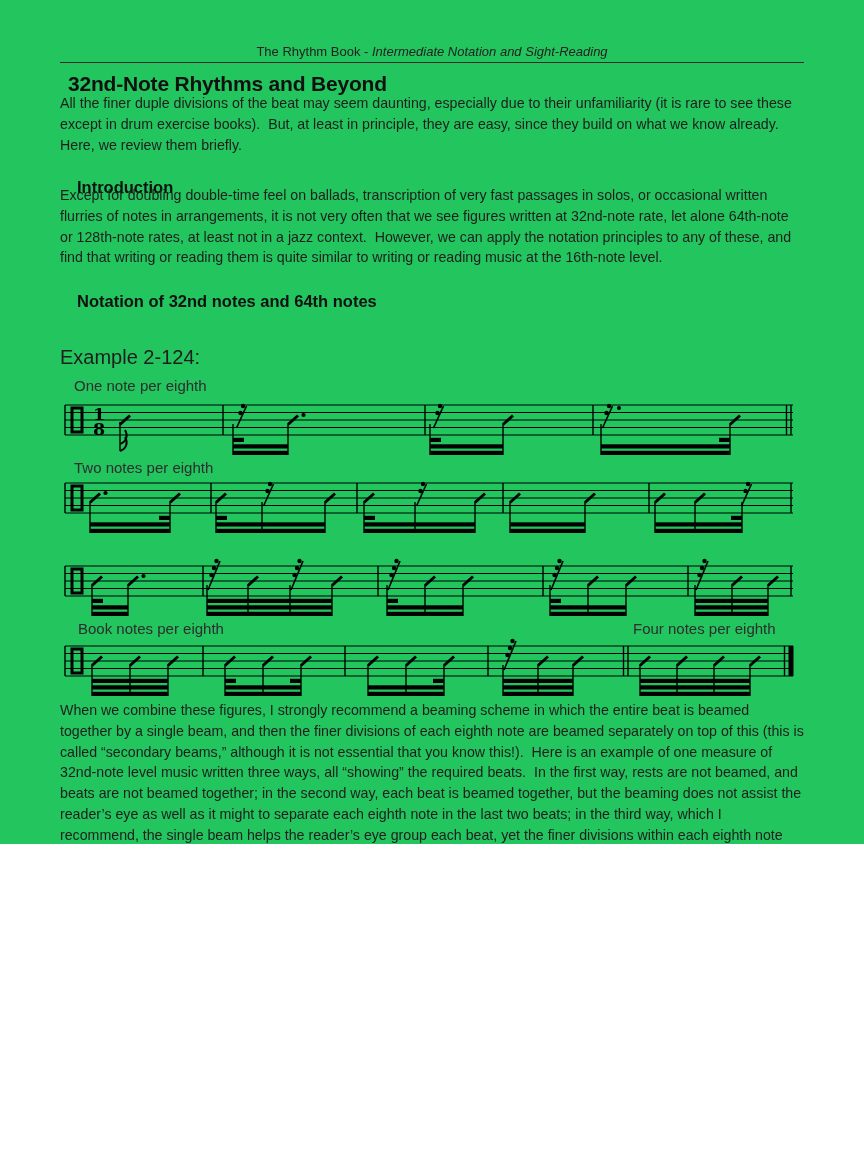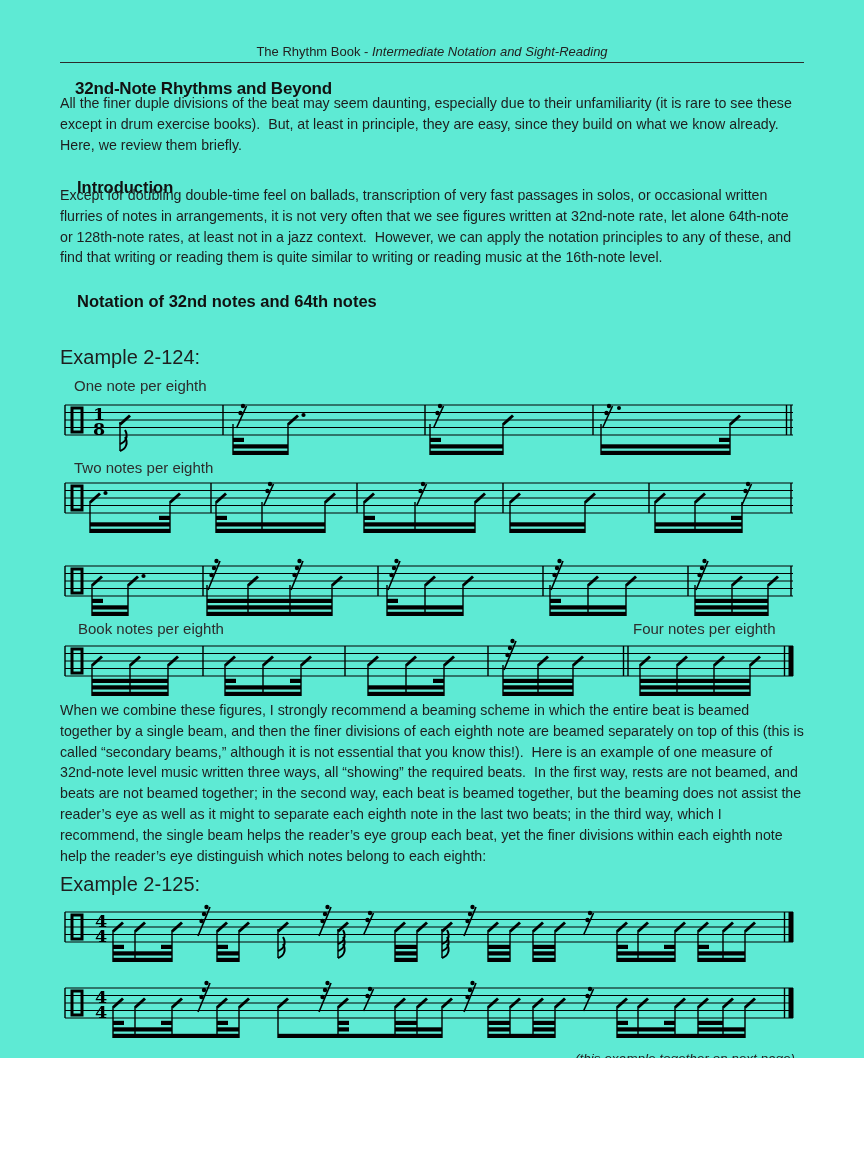--- a/index.html
+++ b/index.html
@@ -1,23 +1,23 @@
 <!DOCTYPE html>
 <html><head>
 <meta charset="utf-8">
 <style>
   html,body{margin:0;padding:0;background:#fff;}
-  .page{position:relative;width:864px;height:1058px;background:#5eead4;
+  .page{position:relative;width:864px;height:844px;background:#22c55e;
         font-family:"Liberation Sans",sans-serif;color:#1b1b1b;overflow:hidden;}
   .hdr{position:absolute;top:44px;left:0;width:100%;text-align:center;
        font-size:13px;color:#222;}
   .hdr .it{font-style:italic;}
   .rule{position:absolute;top:62px;left:60px;width:744px;height:0;
         border-top:1.3px solid #2b2b2b;}
-  .title{position:absolute;top:64px;left:60px;margin:15px;font-size:17px;
+  .title{position:absolute;top:64px;left:60px;margin:8px;font-size:21px;
          font-weight:bold;letter-spacing:-0.2px;color:#111;}
   .par{position:absolute;left:60px;width:744px;font-size:14.2px;
        line-height:20.8px;white-space:pre-wrap;color:#1e1e1e;}
   .h2{position:absolute;left:60px;margin:17px;font-size:16.5px;font-weight:bold;color:#111;}
   .ex{position:absolute;left:60px;font-size:20px;color:#1e1e1e;}
   .cap{position:absolute;font-size:15px;color:#2d2d2d;}
   .staff-svg{position:absolute;left:0;width:864px;height:84px;}
   .cont{position:absolute;top:1051px;right:69px;font-style:italic;
         font-size:13.5px;color:#222;}
   .pnum{position:absolute;top:1086px;left:0;width:100%;text-align:center;

